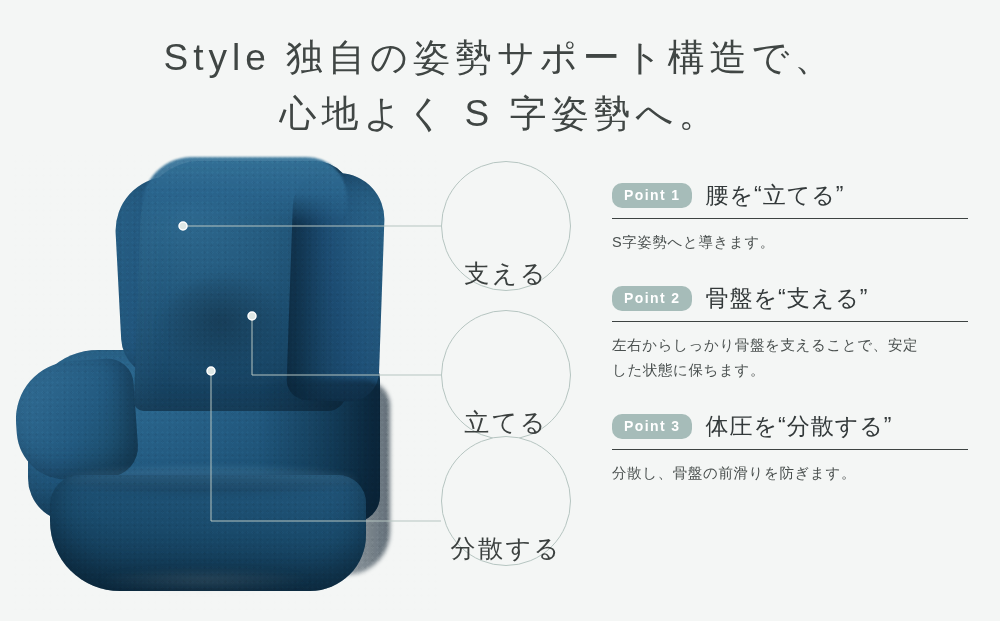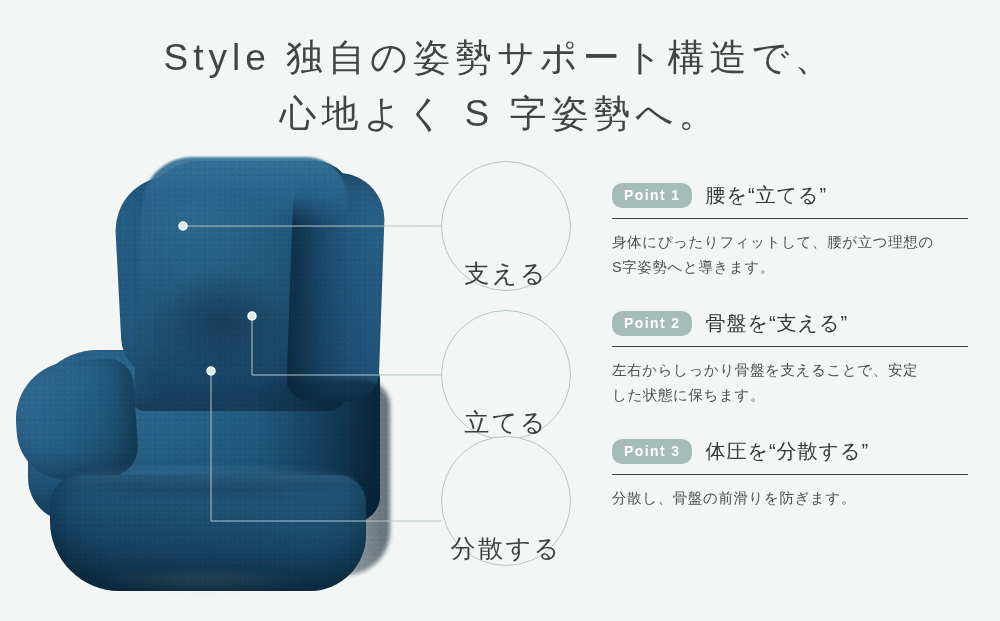--- a/index.html
+++ b/index.html
@@ -149,21 +149,21 @@
   .point + .point { margin-top:30px; }
 
   .pt-head { display:flex; align-items:center; gap:13px; height:27px; }
   .badge {
     background:#a6bcb9; color:#ffffff;
     font-size:14px; font-weight:700; letter-spacing:1.4px;
     padding:5px 12px 6px; line-height:1; border-radius:10px;
     white-space:nowrap;
   }
   .pt-title {
-    font-size:20px; color:#33393a; letter-spacing:1px; white-space:nowrap;text-align:center;
+    font-size:23px; color:#33393a; letter-spacing:1px; white-space:nowrap;text-align:center;
   }
   .pt-rule { margin-top:9px; height:1px; background:#3d4342; width:356px; }
   .pt-body {
     margin-top:11px; font-size:14.5px; line-height:1.72;
     color:#4a504f; letter-spacing:.6px;
   }
   .pt-body span { display:block; white-space:nowrap; }
 </style>
 </head>
 <body>
@@ -216,21 +216,20 @@
 
   <div class="points">
 
     <div class="point">
       <div class="pt-head">
         <span class="badge">Point 1</span>
         <span class="pt-title">腰を“立てる”</span>
       </div>
       <div class="pt-rule"></div>
       <p class="pt-body">
-        <span>身体にぴったりフィットして、腰が立つ理想の</span>
         <span>S字姿勢へと導きます。</span>
       </p>
     </div>
 
     <div class="point">
       <div class="pt-head">
         <span class="badge">Point 2</span>
         <span class="pt-title">骨盤を“支える”</span>
       </div>
       <div class="pt-rule"></div>

